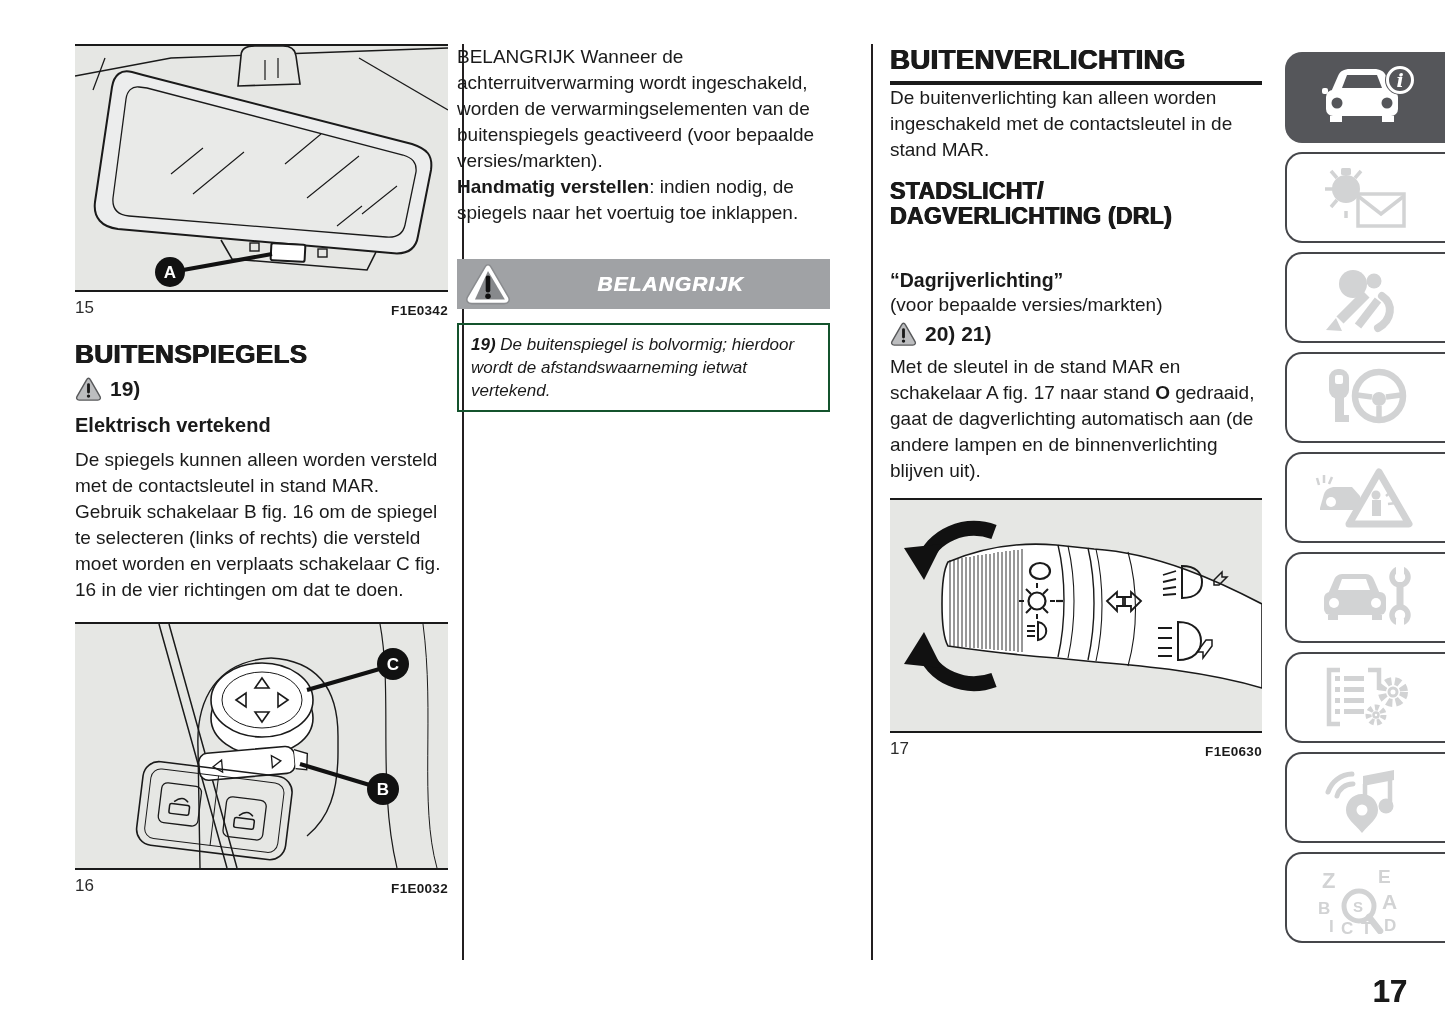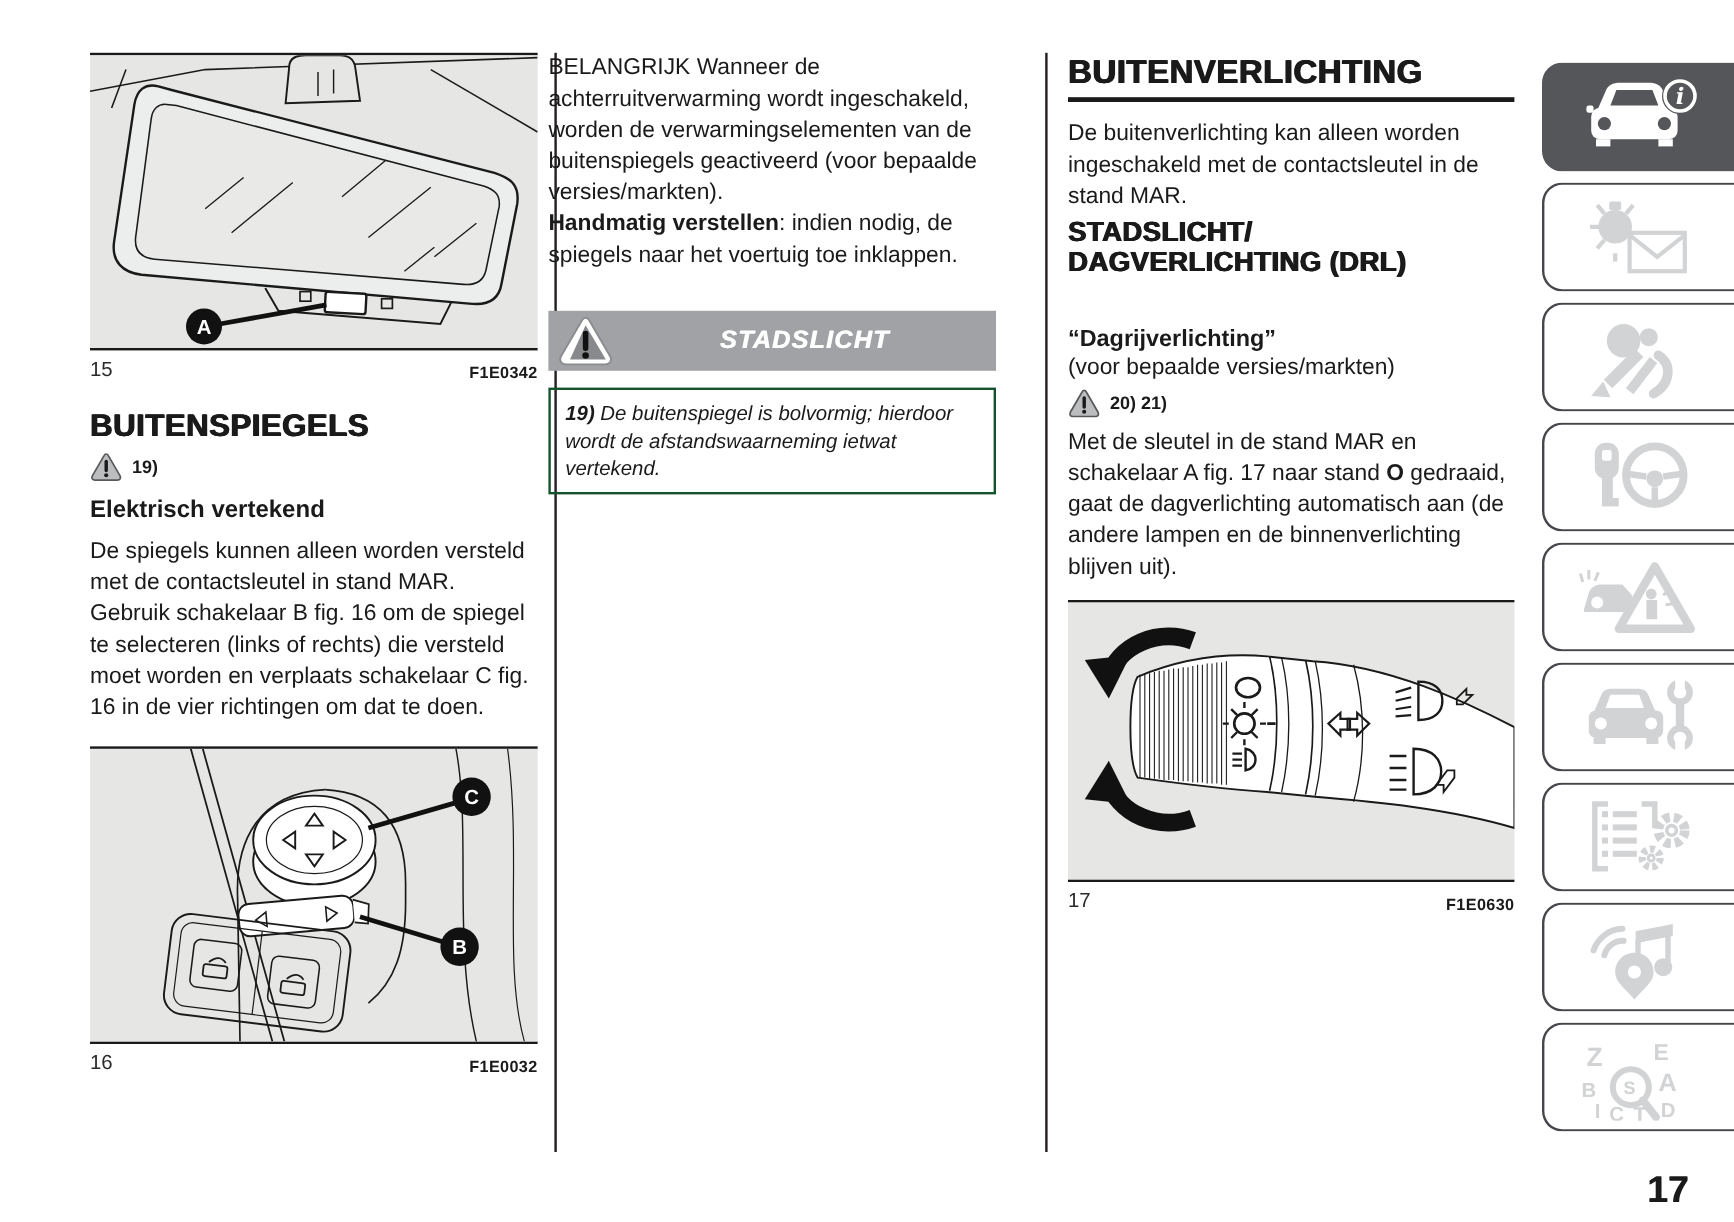--- a/index.html
+++ b/index.html
@@ -13,27 +13,27 @@
   #vdiv1{left:462px;} #vdiv2{left:871px;}
 
   .figure{border-top:2.5px solid #1a1a1a;border-bottom:2.5px solid #1a1a1a;background:#e6e7e4;line-height:0;}
   .figure svg{display:block;width:100%;height:auto;}
   .caption{display:flex;justify-content:space-between;align-items:flex-end;margin-top:6px;}
   .fig-num{font-size:17px;color:#2b2b2b;}
   .fig-code{font-size:13.5px;font-weight:bold;letter-spacing:.3px;}
 
   .h1{font-weight:bold;font-size:26px;letter-spacing:.4px;
       text-shadow:.7px 0 0 currentColor,-.4px 0 0 currentColor;}
-  .h1-underline{border-bottom:4px solid #1a1a1a;padding-bottom:5px;margin-bottom:14px;font-size:27.5px;}
+  .h1-underline{border-bottom:4px solid #1a1a1a;padding-bottom:5px;font-size:27.5px;}
   .h2{font-weight:bold;font-size:23px;line-height:25px;letter-spacing:.3px;
       text-shadow:.7px 0 0 currentColor,-.4px 0 0 currentColor;}
   .h3{font-weight:bold;font-size:20px;}
   .body-text{font-size:19px;line-height:26px;}
   .warn-row{display:flex;align-items:center;gap:8px;margin-top:7px;}
-  .warn-row .refs{font-weight:bold;font-size:15px;}
+  .warn-row .refs{font-weight:bold;font-size:21px;}
 
   .banner{margin-top:33px;height:50px;background:#a0a2a5;display:flex;align-items:center;position:relative;}
   .banner-title{flex:1;text-align:center;color:#fff;font-style:italic;font-weight:bold;
       font-size:21px;letter-spacing:1px;text-shadow:.6px 0 0 #fff;}
   .banner svg{margin-left:8px;flex:0 0 auto;}
   .note-box{margin-top:14px;border:2px solid #14532d;padding:8px 12px;
       font-style:italic;font-size:17px;line-height:23px;}
   .note-ref{font-weight:bold;}
 
   .sidebar{position:absolute;top:52px;right:0;width:160px;}
@@ -153,34 +153,34 @@
   <div class="body-text">BELANGRIJK Wanneer de achterruitverwarming wordt ingeschakeld, worden de verwarmingselementen van de buitenspiegels geactiveerd (voor bepaalde versies/markten).</div>
   <div class="body-text"><span class="manual-label">Handmatig verstellen</span><span>: indien nodig, de spiegels naar het voertuig toe inklappen.</span></div>
 
   <div class="banner">
     <svg width="46" height="42" viewBox="0 0 30 27">
       <path d="M13 2.5 C14 .5 16 .5 17 2.5 L28.4 22 C29.5 24.2 28.3 26.3 25.5 26.3 L4.5 26.3 C1.7 26.3 .5 24.2 1.6 22 Z" fill="#fff" stroke="#8a8c8f" stroke-width="1"></path>
       <path d="M15 5 L26 23.6 L6.5 23.6 Z" fill="#87898c"></path>
       <path d="M15 9.5 L15 17.5" stroke="#111" stroke-width="3" stroke-linecap="round"></path>
       <circle cx="15" cy="21.5" r="1.8" fill="#111"></circle>
     </svg>
-    <span class="banner-title">STADSLICHT</span>
+    <span class="banner-title">BELANGRIJK</span>
   </div>
 
   <div class="note-box"><span class="note-ref">19)</span><span> De buitenspiegel is bolvormig; hierdoor wordt de afstandswaarneming ietwat vertekend.</span></div>
 </div>
 
 <div class="vdiv" id="vdiv2"></div>
 
 <div class="col" id="col3">
   <div class="h1 h1-underline">BUITENVERLICHTING</div>
 
   <div class="body-text">De buitenverlichting kan alleen worden ingeschakeld met de contactsleutel in de stand MAR.</div>
 
-  <div class="h2" style="margin-top:4px;"><span>STADSLICHT/</span><br><span>DAGVERLICHTING (DRL)</span></div>
+  <div class="h2" style="margin-top:16px;"><span>STADSLICHT/</span><br><span>DAGVERLICHTING (DRL)</span></div>
 
   <div class="h3" style="font-size:19.5px;margin-top:40px;">“Dagrijverlichting”</div>
   <div class="body-text">(voor bepaalde versies/markten)</div>
 
   <div class="warn-row" style="margin-top:4px;">
     <svg width="27" height="24" viewBox="0 0 30 27">
       <path d="M13 3 C14 1 16 1 17 3 L28 22 C29 24 28 26 25.5 26 L4.5 26 C2 26 1 24 2 22 Z" fill="#bcbdbf" stroke="#58595b" stroke-width="1.6"></path>
       <path d="M15 8.5 L15 17" stroke="#1a1a1a" stroke-width="3.2" stroke-linecap="round"></path>
       <circle cx="15" cy="21.5" r="1.9" fill="#1a1a1a"></circle>
     </svg>

